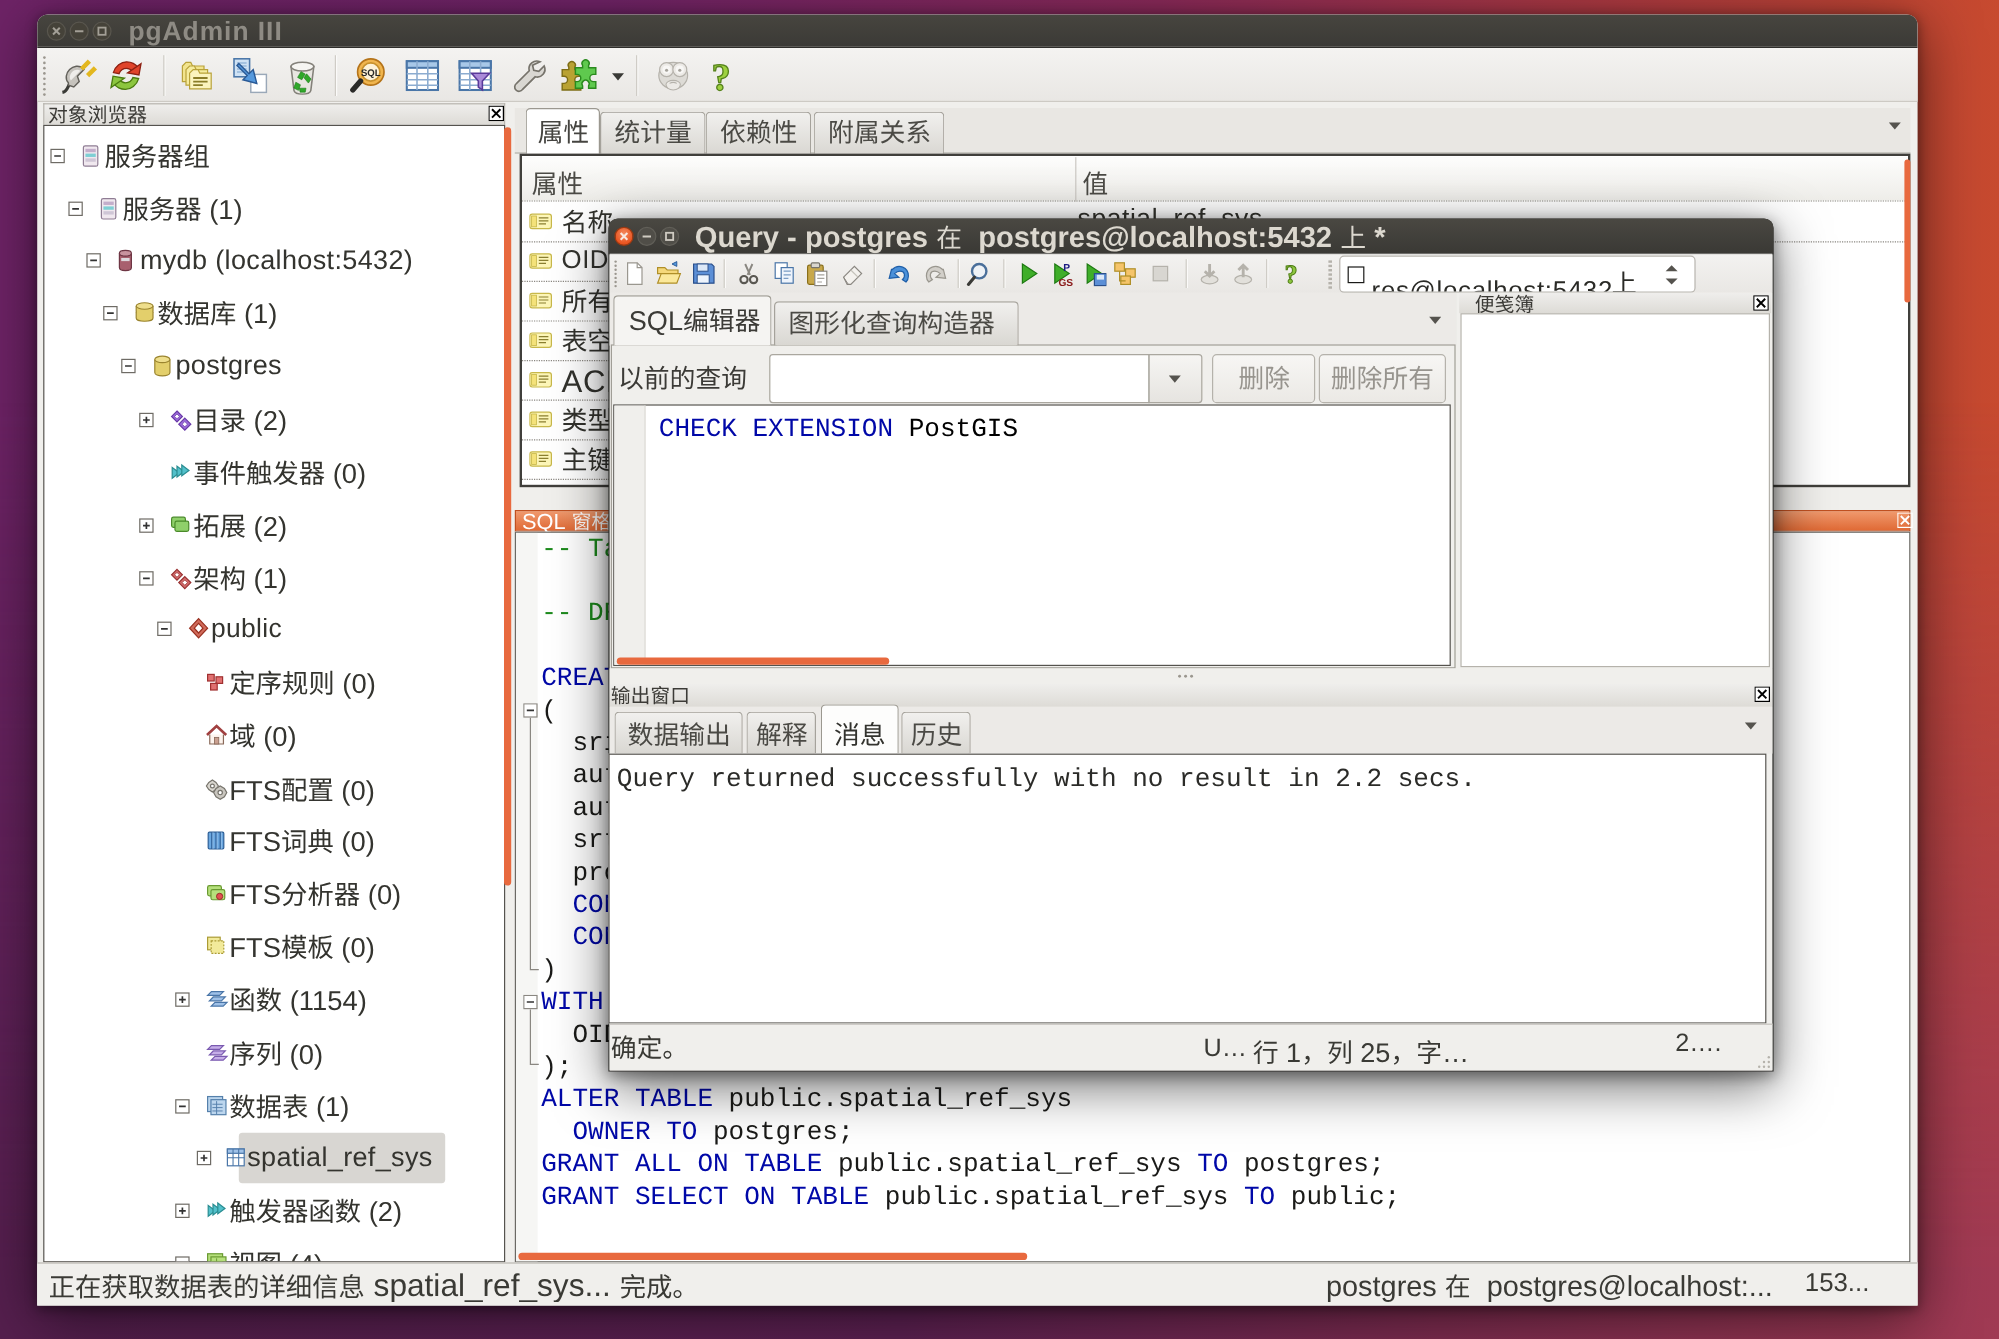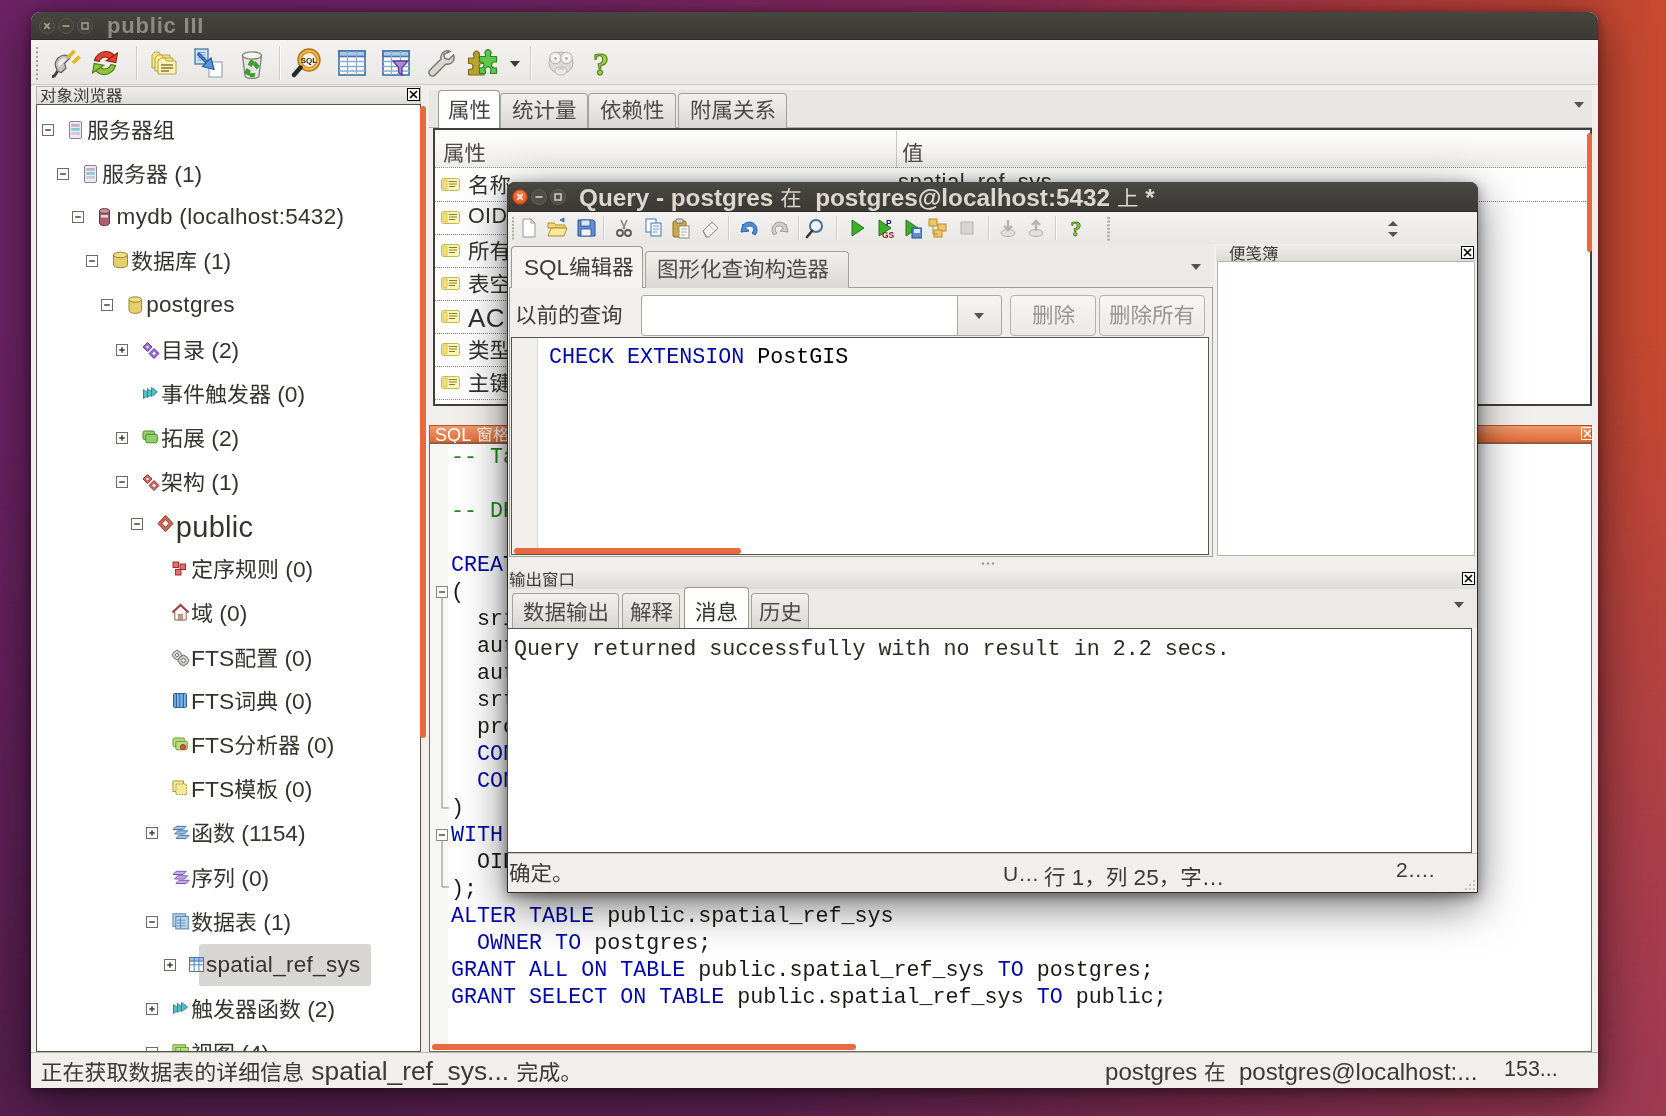--- a/index.html
+++ b/index.html
@@ -20,21 +20,21 @@
       <div class="abs" style="left:77px;top:18px;width:16px;height:16px;border-radius:50%;background:#454239;border:1px solid #59564e"></div>
       <svg class="abs" style="left:39px;top:18px" width="16" height="16">
         <path d="M5.2 5.2l5.6 5.6M10.8 5.2l-5.6 5.6" stroke="#a39f96" stroke-width="1.7" fill="none"></path>
       </svg>
       <svg class="abs" style="left:58px;top:18px" width="16" height="16">
         <path d="M4.5 8h7" stroke="#a39f96" stroke-width="1.7" fill="none"></path>
       </svg>
       <svg class="abs" style="left:77px;top:18px" width="16" height="16">
         <rect x="5" y="5" width="6" height="6" fill="none" stroke="#a39f96" stroke-width="1.5"></rect>
       </svg>
-      <div class="abs" style="left:107px;top:13px;font:bold 22px 'Liberation Sans',sans-serif;letter-spacing:0.8px;color:#8e8b84">public III</div>
+      <div class="abs" style="left:107px;top:13px;font:bold 22px 'Liberation Sans',sans-serif;letter-spacing:0.8px;color:#8e8b84">pgAdmin III</div>
       <div class="abs" style="left:31px;top:40px;width:1567px;height:45px;background:linear-gradient(#f4f3f1,#e9e7e4);border-bottom:1px solid #cdcac4"></div>
       <svg class="abs" style="left:34px;top:45px" width="6" height="36">
         <circle cx="3" cy="3.0" r="1.1" fill="#9b978f"></circle>
         <circle cx="3" cy="7.4" r="1.1" fill="#9b978f"></circle>
         <circle cx="3" cy="11.8" r="1.1" fill="#9b978f"></circle>
         <circle cx="3" cy="16.200000000000003" r="1.1" fill="#9b978f"></circle>
         <circle cx="3" cy="20.6" r="1.1" fill="#9b978f"></circle>
         <circle cx="3" cy="25.0" r="1.1" fill="#9b978f"></circle>
         <circle cx="3" cy="29.400000000000002" r="1.1" fill="#9b978f"></circle>
         <circle cx="3" cy="33.800000000000004" r="1.1" fill="#9b978f"></circle>
@@ -267,21 +267,21 @@
             </svg>
           </div>
           <svg class="abs" style="left:129.8px;top:517px" width="14" height="14">
             <rect x="1.5" y="1.5" width="11" height="11" fill="#fff" stroke="#6e6b65"></rect>
             <path d="M4.2 7h5.6" stroke="#333" stroke-width="1.4"></path>
           </svg>
           <svg class="abs" style="left:155.8px;top:514px" width="19" height="19">
             <path d="M9.5 1.5l7.5 8-7.5 8-7.5-8z" fill="#d06a5a" stroke="#983020"></path>
             <path d="M9.5 5.5l3.6 4-3.6 4-3.6-4z" fill="#fff" stroke="#983020"></path>
           </svg>
-          <div class="abs" style="left:175.8px;top:511px;font-size:29px;letter-spacing:0.3px;color:#34342f;white-space:pre;line-height:1.15">public</div>
+          <div class="abs" style="left:175.8px;top:511px;font-size:22px;letter-spacing:0.3px;color:#34342f;white-space:pre;line-height:1.15">public</div>
           <svg class="abs" style="left:170px;top:559px" width="20" height="20">
             <rect x="3" y="3" width="5.5" height="5.5" fill="#e07070" stroke="#a03030"></rect>
             <rect x="10" y="5" width="5.5" height="5.5" fill="#e07070" stroke="#a03030"></rect>
             <rect x="5.5" y="10.5" width="5.5" height="5.5" fill="#e07070" stroke="#a03030"></rect>
           </svg>
           <div style="position:absolute;left:190.60000000000002px;top:558.0px;line-height:0;">
             <svg class="k " width="122.3" height="24.6" viewBox="0 -880 5560 1120" fill="#34342f" style="font-family:'Liberation Sans',sans-serif">
               <use href="#c34" x="0"></use>
               <use href="#c38" x="1000"></use>
               <use href="#c80" x="2000"></use>
@@ -762,20 +762,29 @@
       </svg>
       <svg class="abs" style="left:1106px;top:216px" width="6" height="25">
         <rect x="1" y="1.0" width="3" height="2" fill="#b5b2ab"></rect>
         <rect x="1" y="4.6" width="3" height="2" fill="#b5b2ab"></rect>
         <rect x="1" y="8.2" width="3" height="2" fill="#b5b2ab"></rect>
         <rect x="1" y="11.8" width="3" height="2" fill="#b5b2ab"></rect>
         <rect x="1" y="15.4" width="3" height="2" fill="#b5b2ab"></rect>
         <rect x="1" y="19.0" width="3" height="2" fill="#b5b2ab"></rect>
         <rect x="1" y="22.6" width="3" height="2" fill="#b5b2ab"></rect>
       </svg>
+      <div class="abs" style="left:1116px;top:213px;width:297px;height:31px;background:#fff;border:1px solid #b8b5af;border-radius:4px;overflow:hidden">
+        <div class="abs" style="left:6px;top:8px;width:14px;height:14px;border:1.6px solid #1a1a18;background:#fff"></div>
+        <div class="abs" style="left:26px;top:16px;font-size:21.5px;letter-spacing:0.6px;color:#2a2a26;white-space:pre">res@localhost:5432 </div>
+        <div class="abs" style="left:226px;top:11px;line-height:0">
+          <svg class="k " width="21.0" height="23.5" viewBox="0 -880 1000 1120" fill="#2a2a26" style="font-family:'Liberation Sans',sans-serif">
+            <use href="#c1" x="0"></use>
+          </svg>
+        </div>
+      </div>
       <svg class="abs" style="left:1386px;top:219px" width="14" height="20">
         <path d="M2 7l5-5 5 5z" fill="#55534e"></path>
         <path d="M2 13l5 5 5-5z" fill="#55534e"></path>
       </svg>
       <div class="abs" style="left:508px;top:244px;width:706px;height:44px;background:#eceae7"></div>
       <div class="abs" style="left:509px;top:287px;width:704px;height:270px;background:#f0efec;border:1px solid #a19e97"></div>
       <div class="abs" style="left:511px;top:246px;width:132px;height:42px;background:#f5f4f2;border:1px solid #9b9890;border-bottom:0;border-radius:4px 4px 0 0"></div>
       <div style="position:absolute;left:524px;top:256.1px;line-height:0;">
         <svg class="k " width="109.7" height="24.1" viewBox="0 -880 5101 1120" fill="#3c3b37" style="font-family:'Liberation Sans',sans-serif">
           <text x="0" y="0" font-size="1050" font-weight="400" xml:space="preserve">SQL</text>

